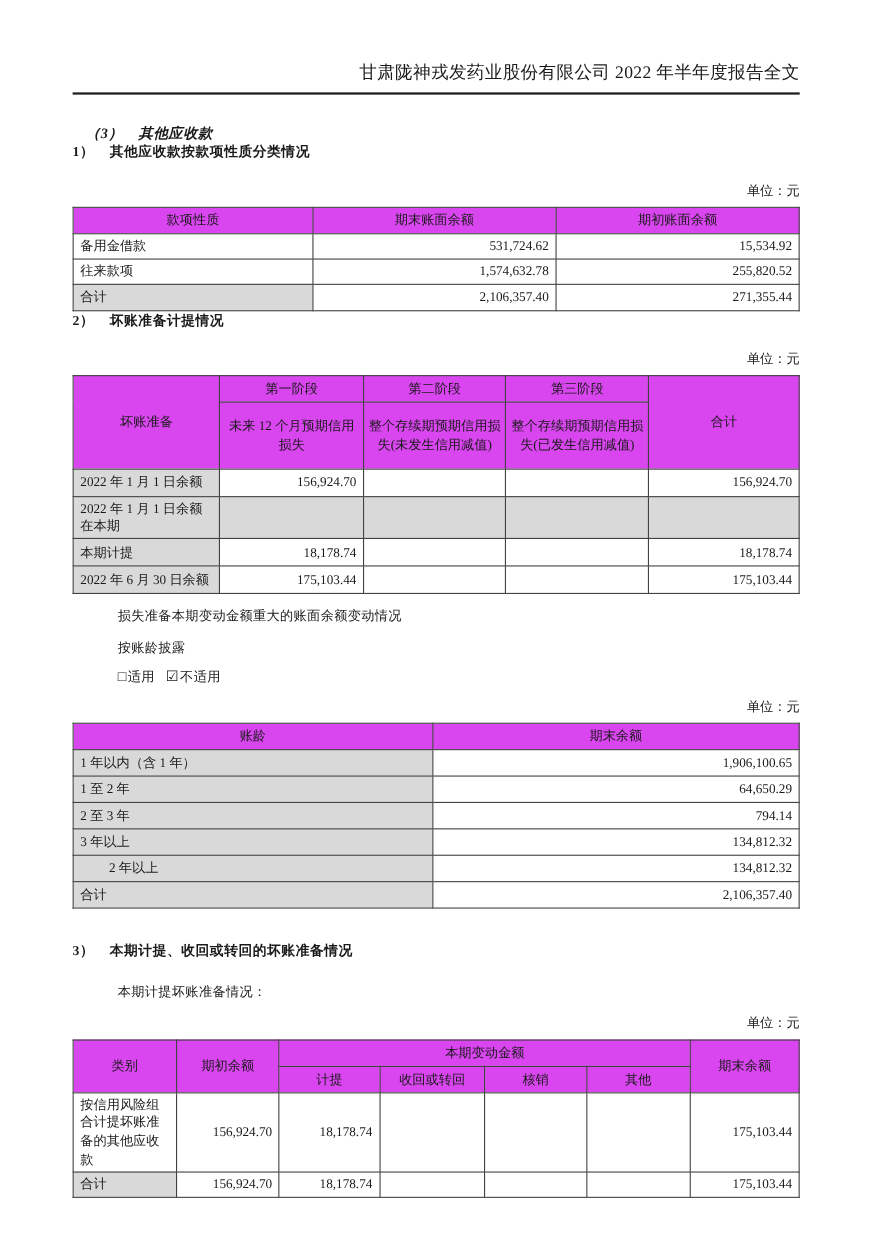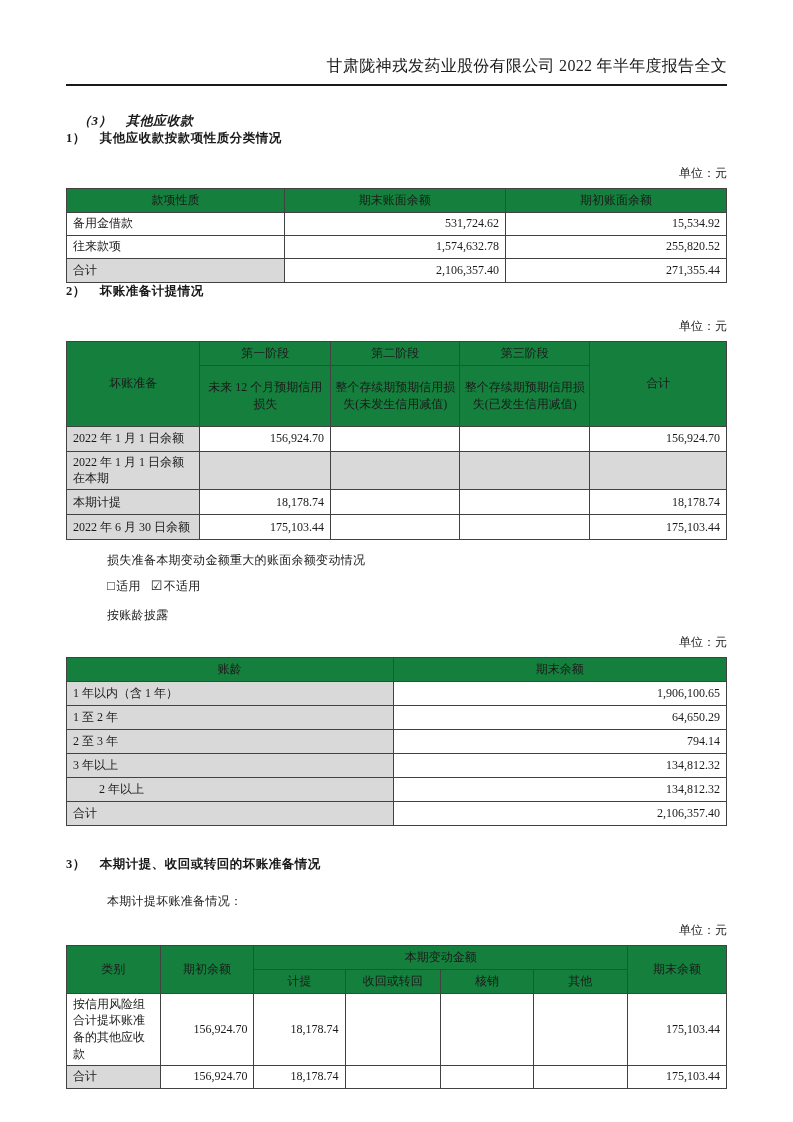--- a/index.html
+++ b/index.html
@@ -54,21 +54,21 @@
     font-size: 12px;
   }
   th, td {
     border: 1px solid #424242;
     font-weight: normal;
     padding: 2px 6px;
     line-height: 1.4;
     vertical-align: middle;
     word-break: break-all;
   }
-  th { background: #15803d; text-align: center; padding: 3px 4px; }
+  th { background: #d946ef; text-align: center; padding: 3px 4px; }
   td.shade { background: #d9d9d9; }
   td.lbl { text-align: left; }
   td.val { text-align: right; }
   td.indent { padding-left: 32px; }
   .t1 td, .t3 td { height: 18px; }
   .t1 .total td, .t3 td { height: 19px; }
   .t2 th.desc { height: 54px; }
   .t2 td { height: 20px; }
   .t4 td { height: 18px; }
 </style>
@@ -172,25 +172,25 @@
       <td class="val">175,103.44</td>
       <td class="val"></td>
       <td class="val"></td>
       <td class="val">175,103.44</td>
     </tr>
   </tbody>
     </table>
 
   <div class="para">损失准备本期变动金额重大的账面余额变动情况</div>
 
+  <div class="para">按账龄披露</div>
+
   <div class="para checkline">
     <span class="cb">□</span><span>适用</span><span class="second cb">☑</span><span>不适用</span>
   </div>
-
-  <div class="para">按账龄披露</div>
 
   <div class="unit-line" style="margin-top:10px">单位：元</div>
 
   <table class="t3">
     <colgroup>
         <col style="width:49.5%">
         <col style="width:50.5%">
       </colgroup>
     <tbody>
         <tr>

